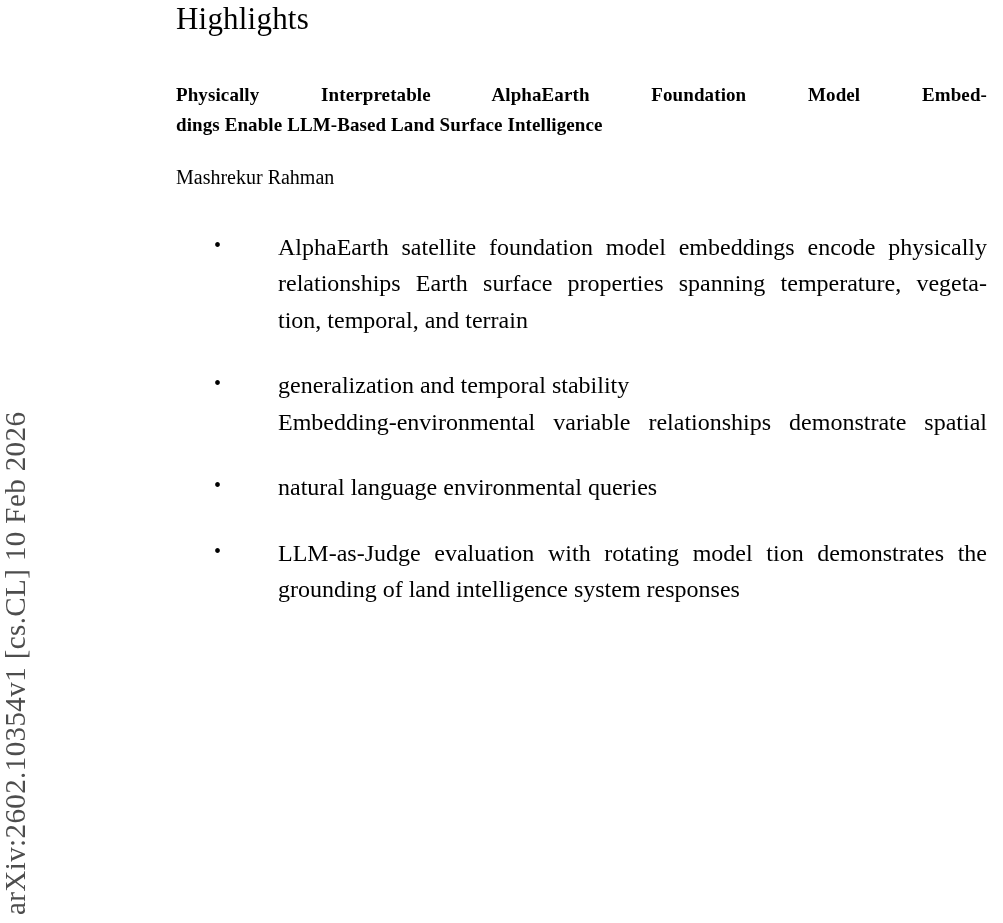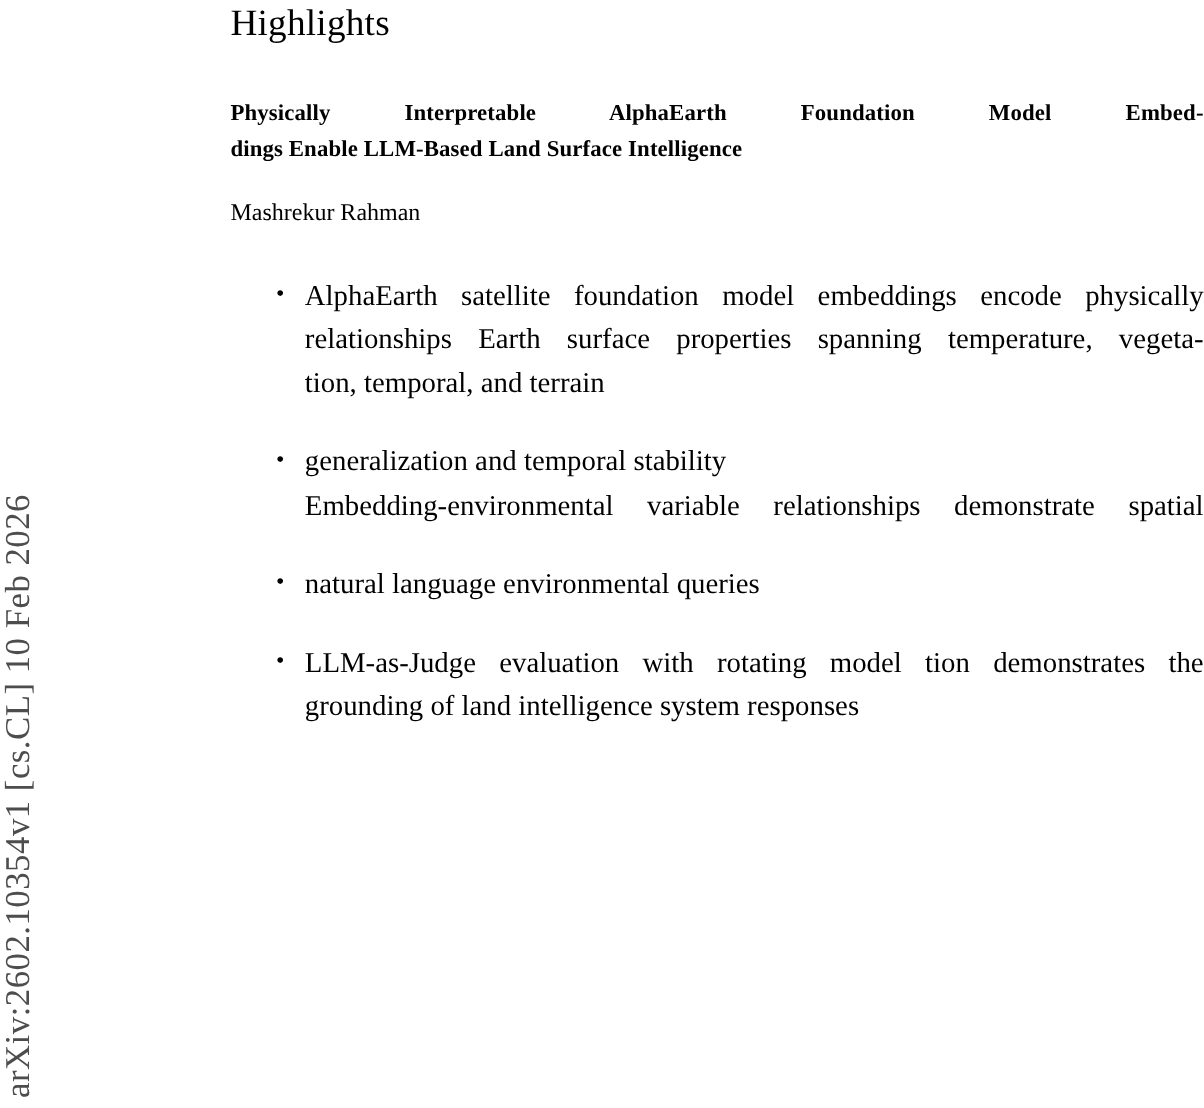--- a/index.html
+++ b/index.html
@@ -33,21 +33,21 @@
     white-space: nowrap;
     font-family: "Liberation Serif", serif;
     font-size: 29px;
     letter-spacing: 0.4px;
     color: #4d4d4d;
     line-height: 1;
   }
 
   #content {
     position: absolute;
-    left: 192px;
+    left: 176px;
     top: 0;
     width: 811px;
   }
 
   #page-title {
     font-size: 31px;
     font-weight: normal;
     line-height: 1.1;
     margin: 0;
     padding-top: 2px;
@@ -92,20 +92,21 @@
   }
   #highlight-list li .bullet {
     position: absolute;
     left: 38px;
     top: 0;
     font-size: 20px;
     line-height: 1.68;
   }
   #highlight-list li .txt {
     display: block;
+    margin-left: 40px;
   }
   #highlight-list li .txt .ln {
     display: block;
   }
   #highlight-list li .txt .ln.justified {
     text-align: justify;
     text-align-last: justify;
   }
 </style>
 </head>

